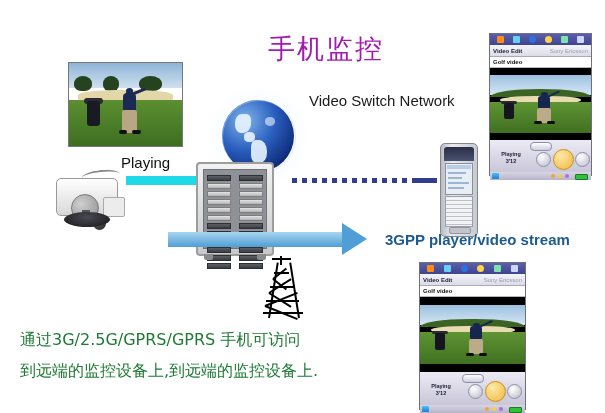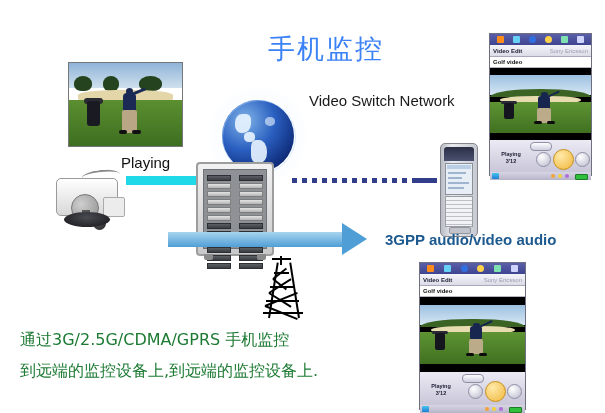--- a/index.html
+++ b/index.html
@@ -1,21 +1,21 @@
 <!DOCTYPE html>
 <html><head>
 <meta charset="utf-8">
 <style>
   html,body{margin:0;padding:0;background:#ffffff;}
   body{width:605px;height:413px;position:relative;overflow:hidden;
        font-family:"Liberation Sans","DejaVu Sans",sans-serif;}
   .stage{position:absolute;inset:0;width:605px;height:413px;background:#fff;}
 
   
-  .title{position:absolute;left:268px;top:31px;font-size:27px;color:#3b82f6;
+  .title{position:absolute;left:268px;top:31px;font-size:27px;color:#a21caf;
          font-family:"DejaVu Sans","Liberation Sans",sans-serif;letter-spacing:2px;white-space:nowrap;}
   .lbl-3g{position:absolute;left:309px;top:90px;font-size:15px;color:#1a1a1a;line-height:21px;white-space:nowrap;}
   .lbl-internet{position:absolute;left:121px;top:154px;font-size:15px;color:#111;white-space:nowrap;}
   .lbl-3gpp{position:absolute;left:503px;top:186px;font-size:14px;color:#2b2b4f;line-height:20px;white-space:nowrap;}
   .lbl-stream{position:absolute;left:385px;top:231px;font-size:15px;font-weight:bold;color:#1d5a8f;white-space:nowrap;}
   .cn1{position:absolute;left:20px;top:330px;font-size:16px;color:#1d7a33;white-space:nowrap;
        font-family:"DejaVu Sans","Liberation Sans",sans-serif;}
   .cn2{position:absolute;left:20px;top:361px;font-size:16px;color:#1d7a33;white-space:nowrap;
        font-family:"DejaVu Sans","Liberation Sans",sans-serif;}
 
@@ -252,21 +252,21 @@
       <div class="ph-scrrow" style="top:8px;width:70%;"></div>
       <div class="ph-scrrow" style="top:13px;width:55%;"></div>
       <div class="ph-scrrow" style="top:18px;width:80%;"></div>
       <div class="ph-scrrow" style="top:23px;width:60%;"></div>
     </div>
     <div class="ph-keys"></div>
     <div class="ph-base"></div>
   </div>
 
 
-  <div class="lbl-stream">3GPP audio/video audio</div>
+  <div class="lbl-stream">3GPP player/video stream</div>
 
   <div class="pda" style="left:489px;top:33px;width:101px;height:141px;">
     <div class="pda-toolbar">
       <span class="tb-ico" style="background:#ff8c1a;"></span>
       <span class="tb-ico" style="background:#67d0f5;"></span>
       <span class="tb-ico" style="background:#2f6fe0;border-radius:50%;"></span>
       <span class="tb-ico" style="background:#ffd24a;border-radius:50%;"></span>
       <span class="tb-ico" style="background:#7fe0b0;"></span>
       <span class="tb-ico" style="background:#cfd4ff;"></span>
     </div>
@@ -352,16 +352,16 @@
     </div>
     <div class="pda-statusbar">
       <span class="sb-left"></span>
       <span class="sb-dot" style="right:36px;background:#f2a33c;"></span>
       <span class="sb-dot" style="right:29px;background:#f2d23c;"></span>
       <span class="sb-dot" style="right:22px;background:#b06fd8;"></span>
       <span class="sb-batt"></span>
     </div>
   </div>
 
-  <div class="cn1">通过3G/2.5G/CDMA/GPRS  手机监控</div>
+  <div class="cn1">通过3G/2.5G/GPRS/GPRS  手机可访问</div>
   <div class="cn2">到远端的监控设备上,到远端的监控设备上.</div>
 
 </div>
 
 </body></html>

